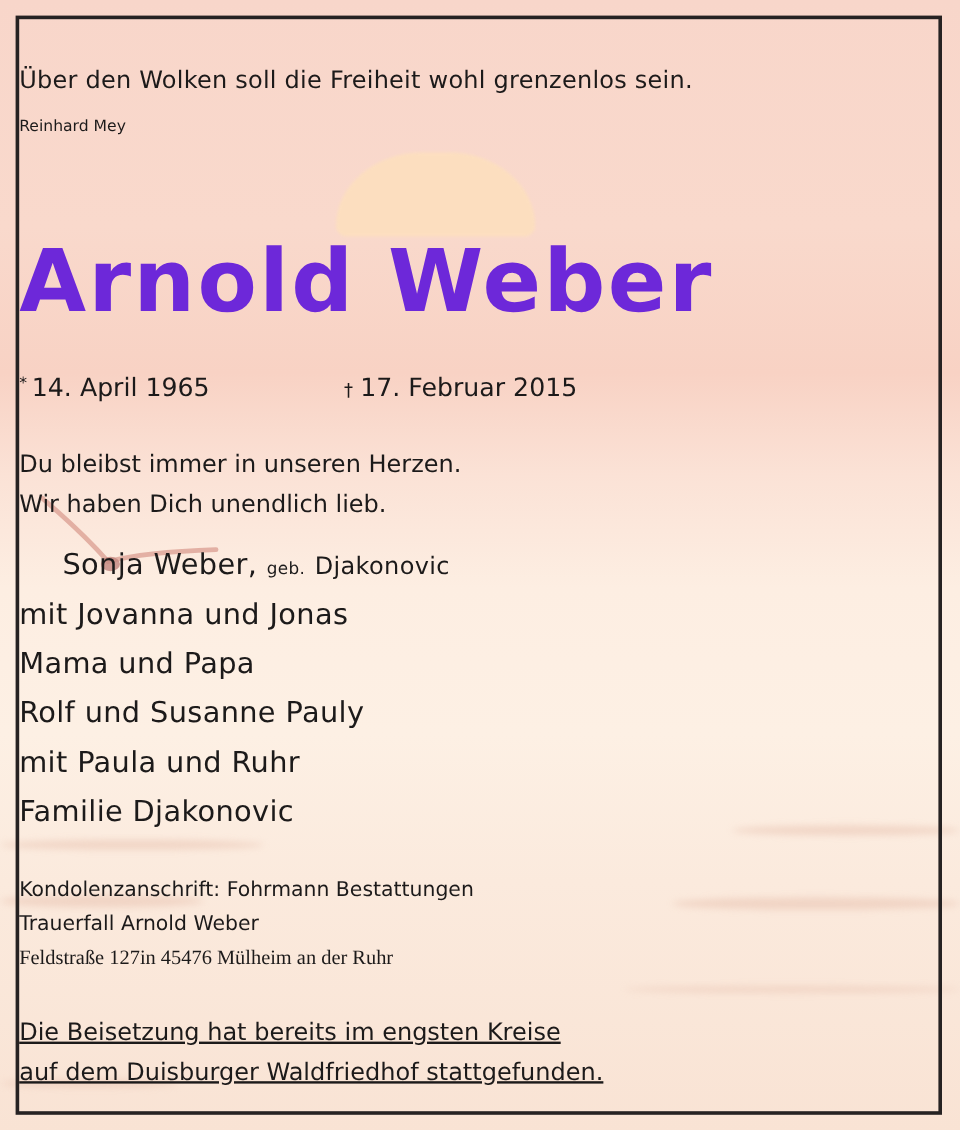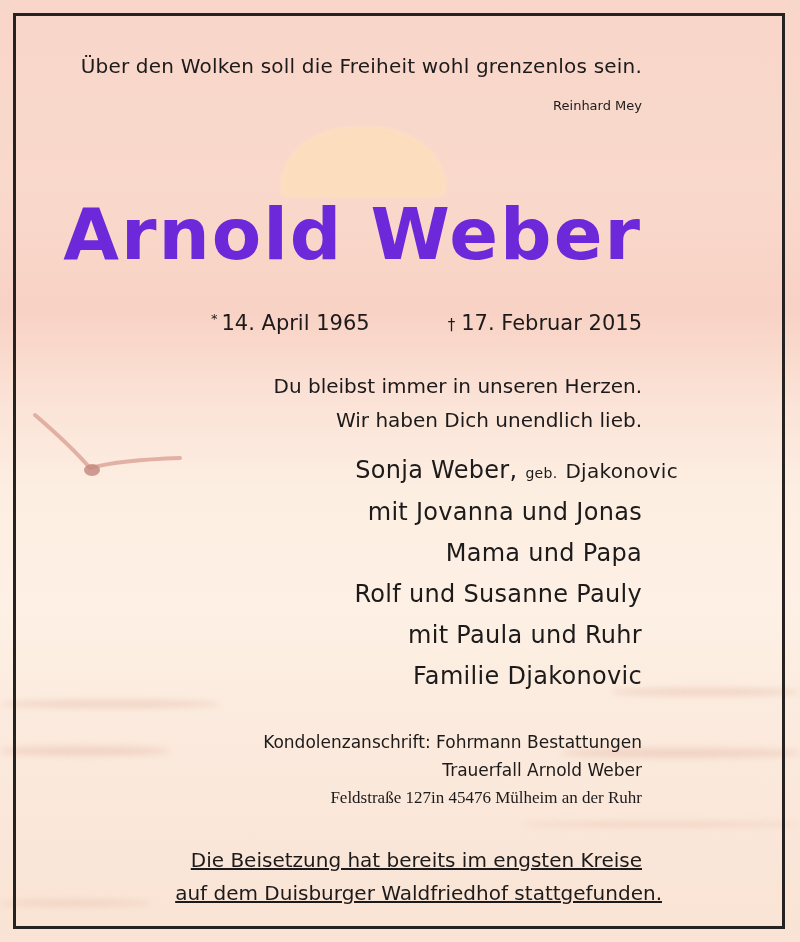--- a/index.html
+++ b/index.html
@@ -61,55 +61,55 @@
     position: absolute;
     left: 16px;
     top: 16px;
     width: 766px;
     text-align: center;
   }
   .line {
     position: absolute;
     left: 0;
     width: 626px;
-    text-align: right;
+    text-align: left;
     white-space: nowrap;
   }
   .quote { top: 38px; font-size: 20px; letter-spacing: 0.2px; }
   .author { top: 82px; font-size: 13px; }
   .name {
     top: 178px;
     font-size: 72px;
     font-weight: bold;
     color: #6d28d9;
     letter-spacing: 2px;
     line-height: 80px;
   }
   .dates { top: 295px; font-size: 21px; }
-  .dates .born { display: inline-block; margin-right: 78px; }
+  .dates .born { display: inline-block; margin-right: 112px; }
   .dates .sym-star { font-size: 13px; vertical-align: 7px; margin-right: 4px; }
   .dates .sym-dagger { font-size: 15px; margin-right: 6px; }
   .farewell1 { top: 358px; font-size: 20px; }
   .farewell2 { top: 392px; font-size: 20px; }
   .fam { font-size: 24px; letter-spacing: 0.3px; }
   .fam0 { top: 440px; padding-left: 36px; }
   .fam0 .small { font-size: 14px; }
   .fam0 .medium { font-size: 20px; }
   .fam1 { top: 482px; }
   .fam2 { top: 523px; }
   .fam3 { top: 564px; }
   .fam4 { top: 605px; }
   .fam5 { top: 646px; }
   .addr { font-size: 17px; }
   .addr0 { top: 716px; }
   .addr1 { top: 744px; }
   .addr2 { top: 772px; font-family: Liberation Serif, serif; }
   .fin { font-size: 20px; text-decoration: underline; }
   .fin0 { top: 832px; }
-  .fin1 { top: 865px; padding-left: 20px; }
+  .fin1 { top: 865px; }
 </style>
 </head>
 <body>
 
 <div class="sun"></div>
 
 <svg class="bird" viewBox="0 0 160 80">
   <path d="M5 5 Q40 35 60 58 Q90 50 150 48" stroke="#dca195" stroke-width="4" fill="none" stroke-linecap="round" opacity="0.8"></path>
   <ellipse cx="62" cy="60" rx="8" ry="6" fill="#c58b84" opacity="0.85"></ellipse>
 </svg>

